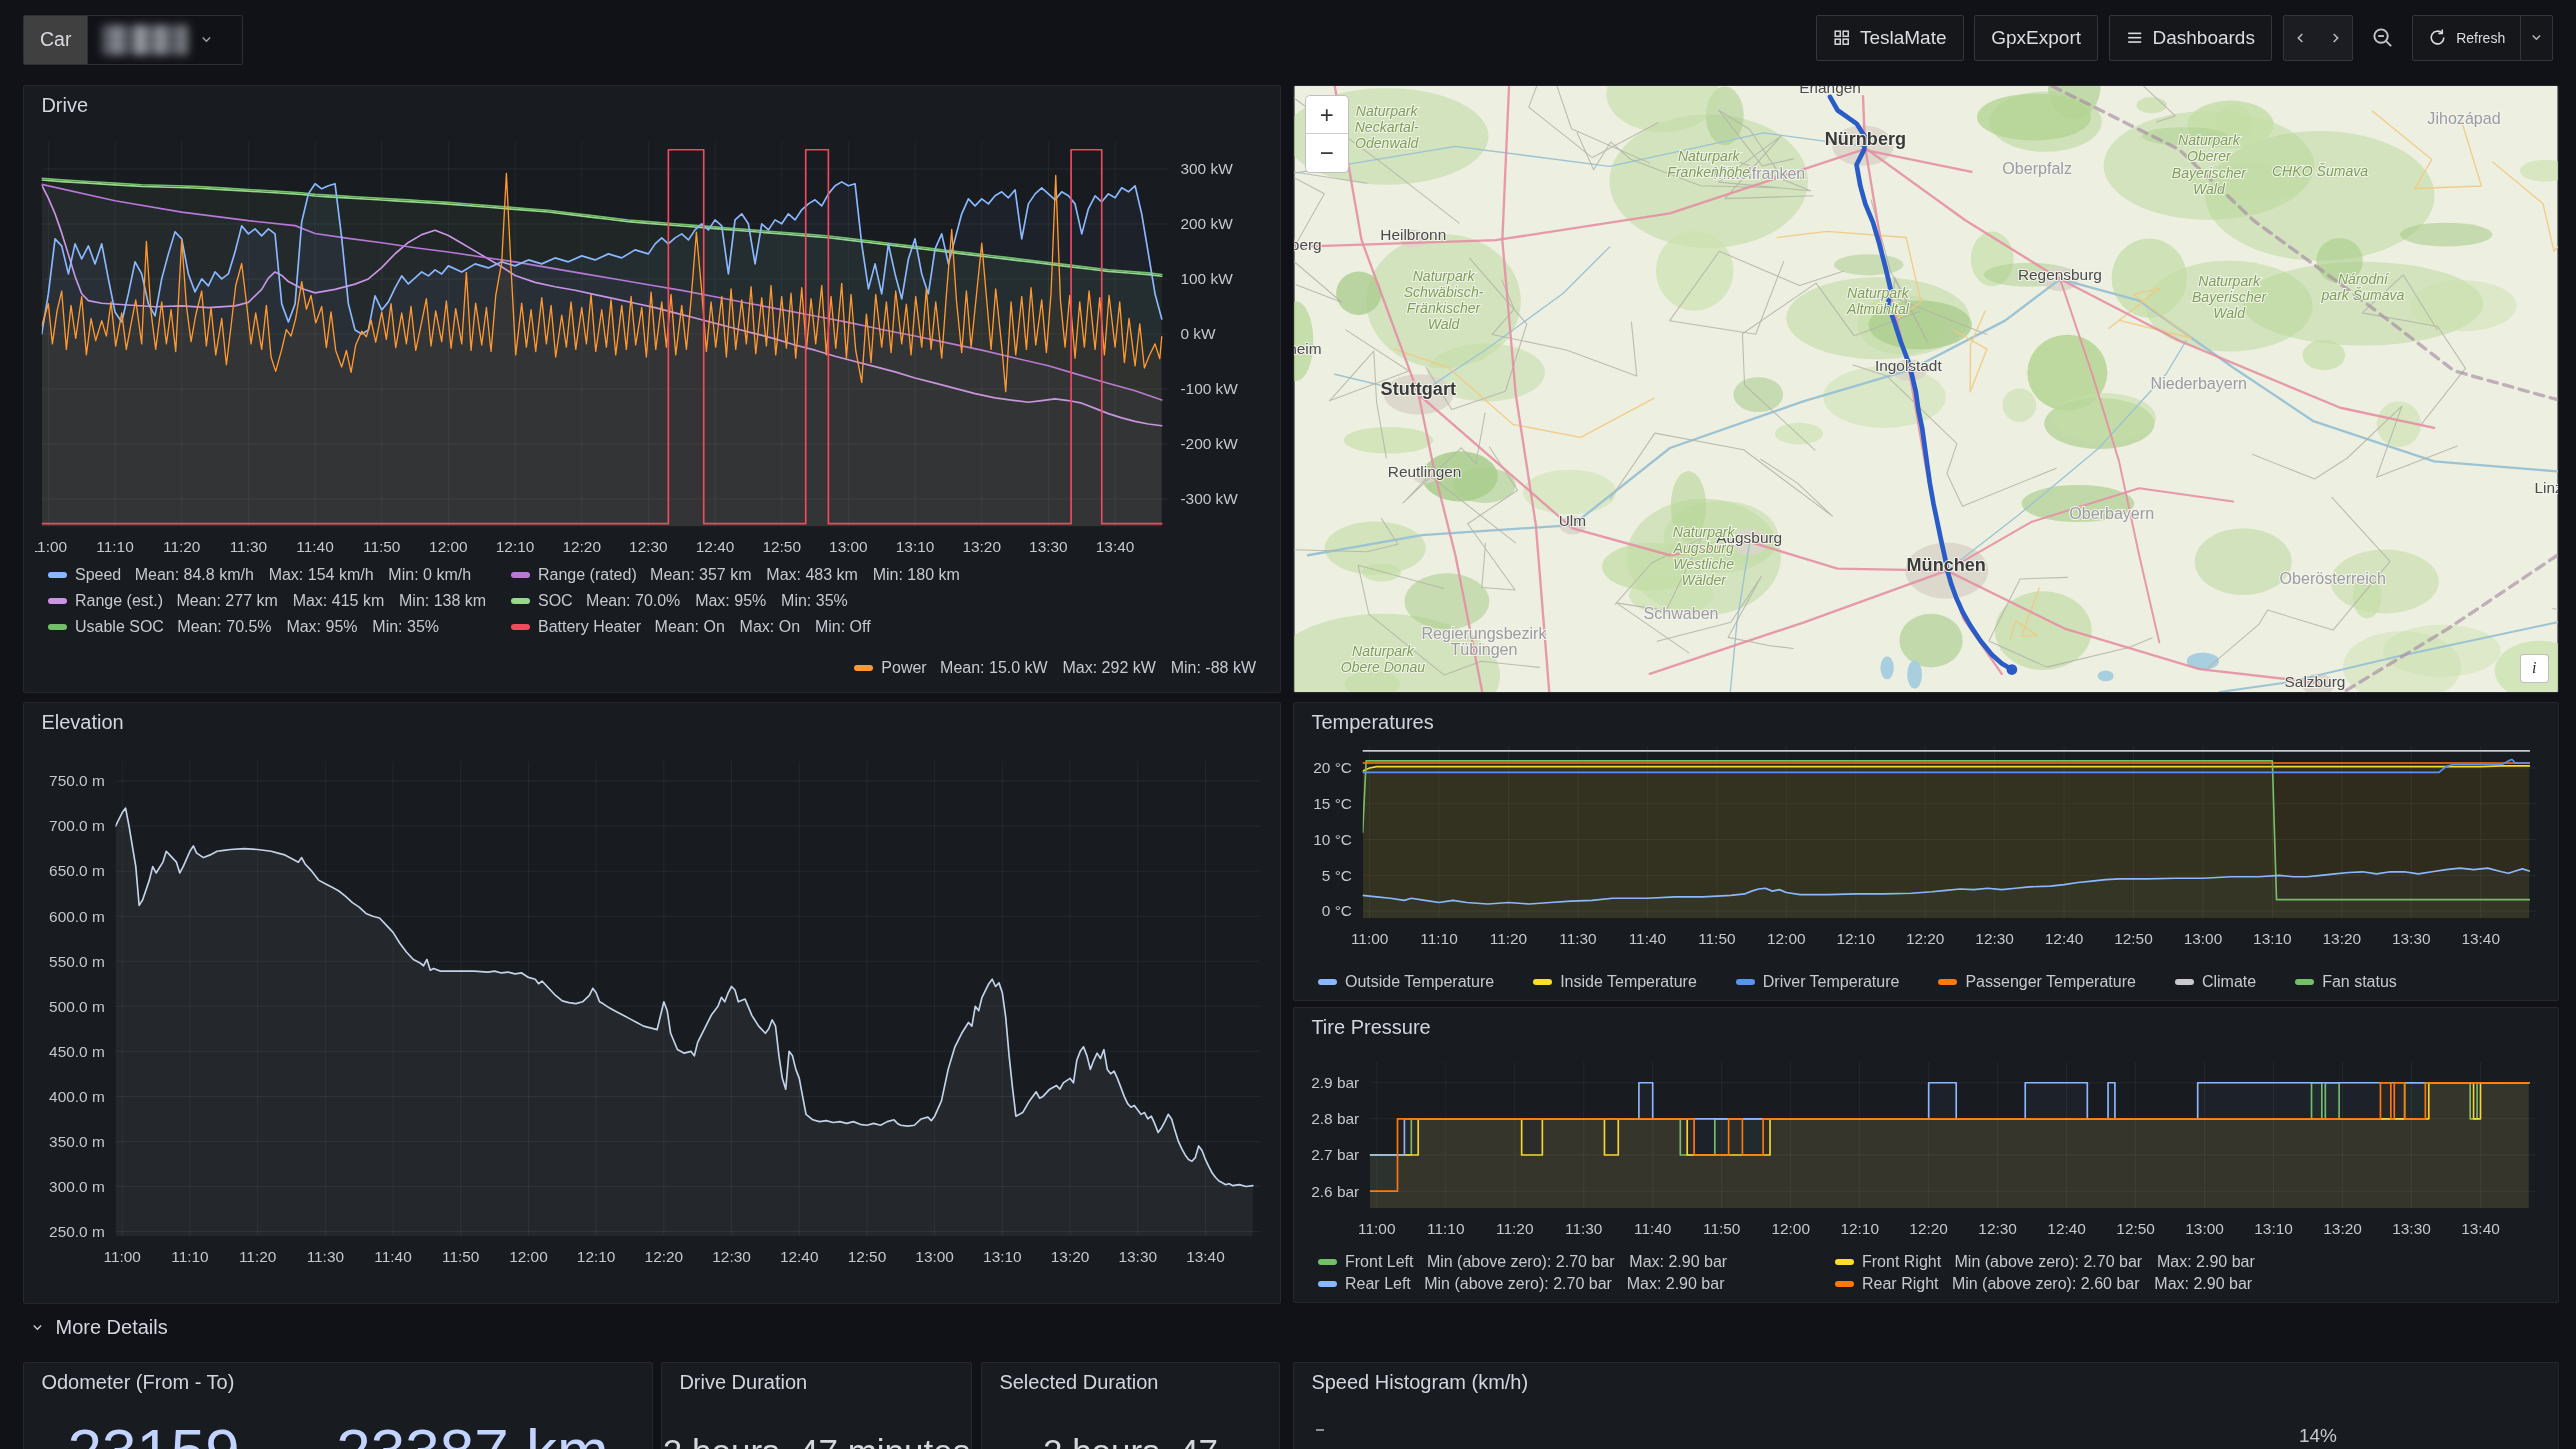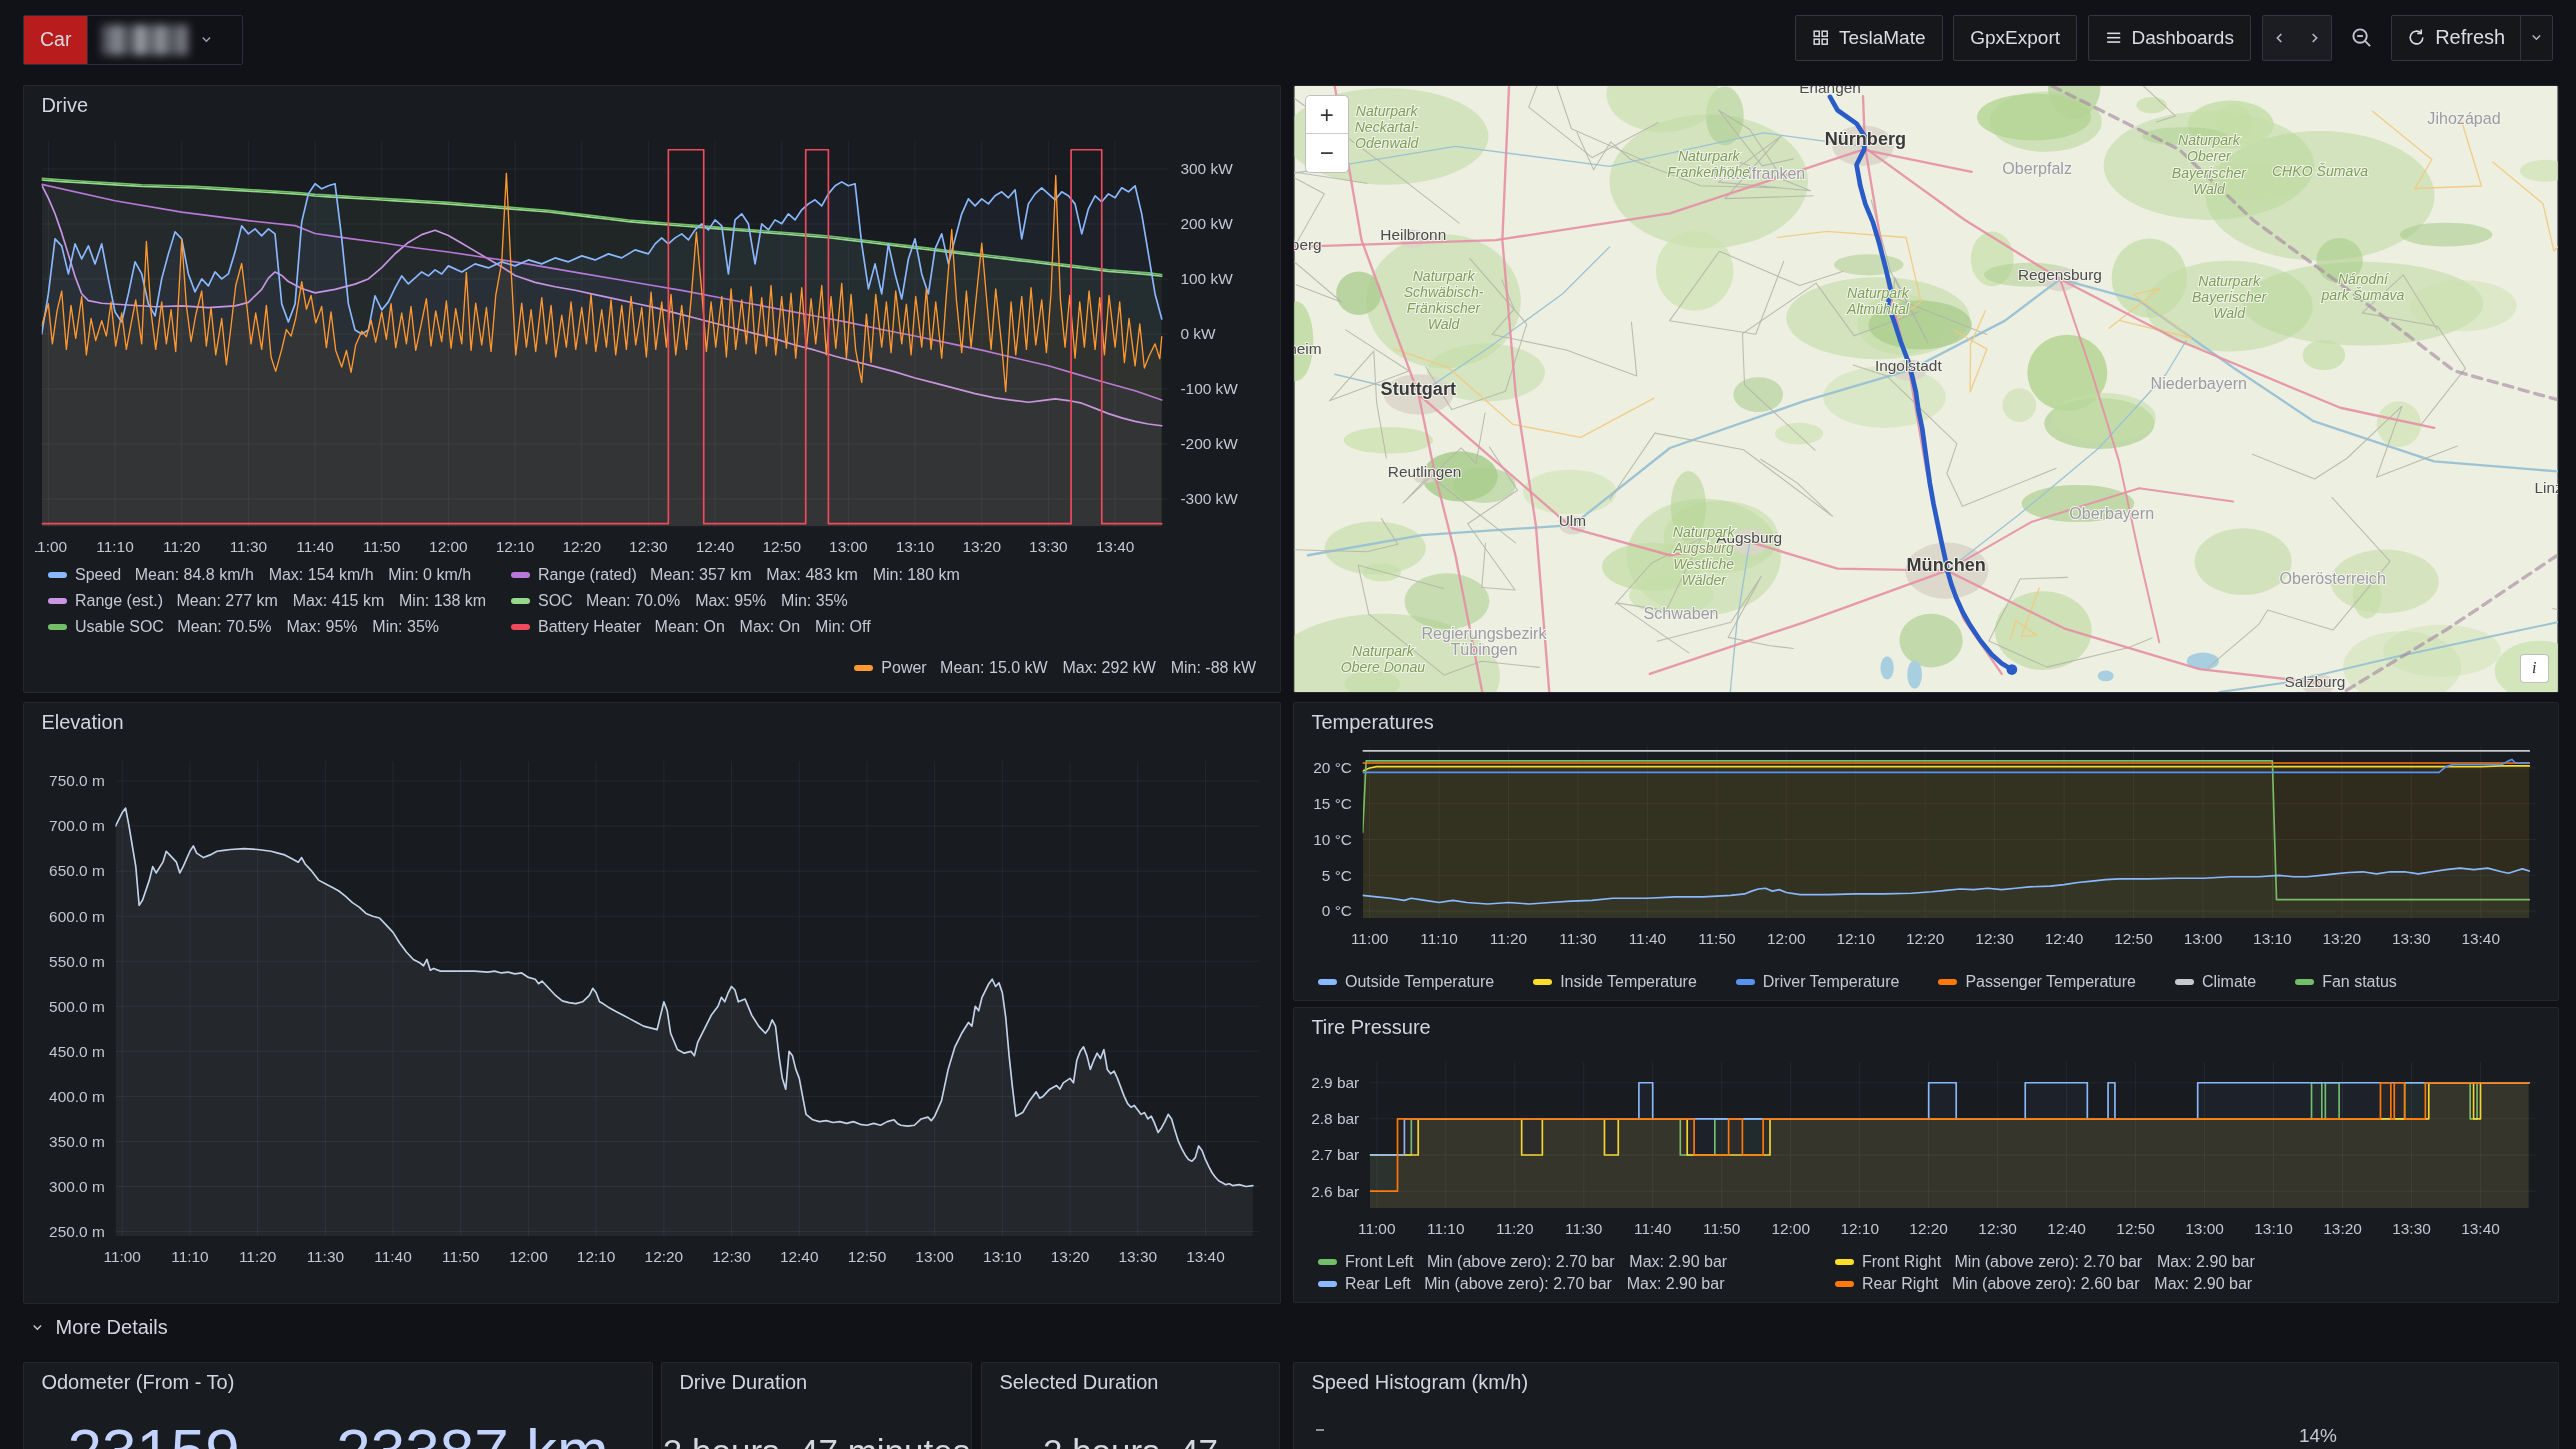--- a/index.html
+++ b/index.html
@@ -1,35 +1,35 @@
 <!DOCTYPE html>
 <html style="font-size:10.7px"><head>
 <meta charset="utf-8">
 <style>
   html,body{margin:0;padding:0;width:2576px;height:1449px;overflow:hidden;background:#111217;
     font-family:"Liberation Sans",sans-serif;color:#CCCCDC;}
   .page{position:relative;width:2576px;height:1449px;}
   
   .car-select{position:absolute;left:23px;top:14.8px;height:48px;display:flex;align-items:stretch;
     border:0.7px solid #2D2F36;border-radius:2px;background:#111217;}
-  .car-label{display:flex;align-items:center;padding:0 16px;background:#b91c1c;font-size:19.5px;
+  .car-label{display:flex;align-items:center;padding:0 16px;background:#404040;font-size:19.5px;
     color:#D8D9E0;border-right:0.7px solid #2D2F36;}
   .car-value{display:flex;align-items:center;gap:10.7px;padding:0 13.4px;min-width:127px;}
   .redacted{width:86px;height:29.5px;border-radius:1.3px;filter:blur(4px);
     background:linear-gradient(90deg,#5a5d66 0 12%,#84878e 12% 25%,#4a4d55 25% 38%,#9a9da3 38% 50%,#5f626a 50% 63%,#8d9097 63% 75%,#53565e 75% 88%,#777a81 88% 100%);}
   .topbar-right{position:absolute;right:23px;top:14.8px;height:46px;display:flex;gap:10.7px;align-items:stretch;}
   .tb-btn{display:flex;align-items:center;gap:9.4px;padding:0 16px;border:0.7px solid #34363D;
     border-radius:2px;background:#15171B;color:#DCDDE3;font-size:19px;cursor:pointer;}
   .time-group{display:flex;align-items:stretch;border:0.7px solid #34363D;border-radius:2px;background:#1B1D23;}
   .tg-arrow{width:34px;display:flex;align-items:center;justify-content:center;color:#B7B9C0;}
   .tg-main{display:flex;align-items:center;gap:10.7px;padding:0 14.8px;font-size:19px;color:#E3E4E9;
     border-left:0.7px solid #2A2C32;border-right:0.7px solid #2A2C32;background:#1E2026;}
   .zoomout-btn{width:38px;display:flex;align-items:center;justify-content:center;color:#C3C5CC;background:transparent;border:none;}
   .refresh-group{display:flex;align-items:stretch;border:0.7px solid #34363D;border-radius:2px;background:#15171B;}
-  .rg-main{display:flex;align-items:center;gap:9.4px;padding:0 14.8px;font-size:20px;color:#DCDDE3;}
+  .rg-main{display:flex;align-items:center;gap:9.4px;padding:0 14.8px;font-size:14px;color:#DCDDE3;}
   .rg-caret{width:31px;display:flex;align-items:center;justify-content:center;border-left:0.7px solid #34363D;color:#B7B9C0;}
   .icon{display:inline-flex;}
   
   .panel{position:absolute;background:#181B1F;border:0.7px solid #25272C;border-radius:2px;}
   .panel-title{position:absolute;left:0;top:0;height:38px;display:flex;align-items:center;
     padding-left:17.4px;font-size:20px;color:#D4D6DF;}
   .panel-drive{left:23px;top:85px;width:1256px;height:606px;}
   .panel-map{left:1293px;top:85px;width:1264px;height:606px;overflow:hidden;}
   .panel-elevation{left:23px;top:702px;width:1256px;height:600px;}
   .panel-temperatures{left:1293px;top:702px;width:1264px;height:297px;}

